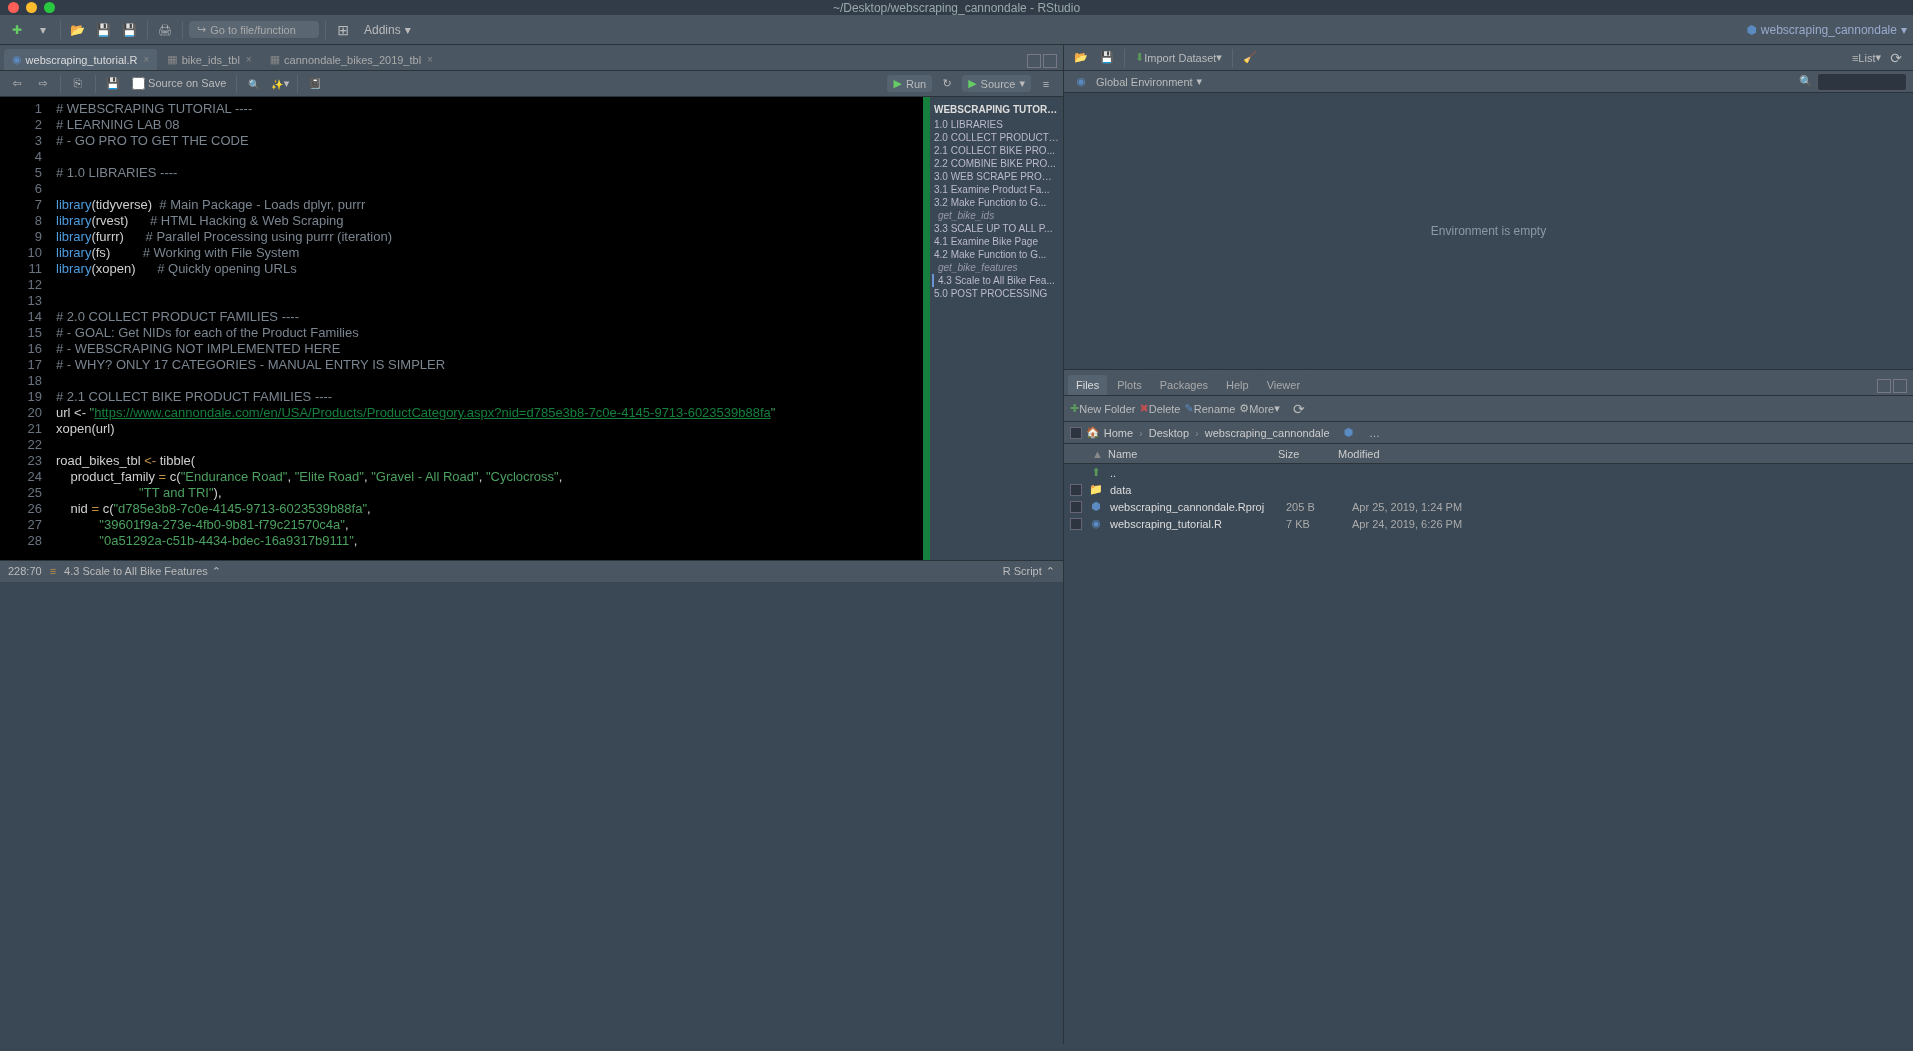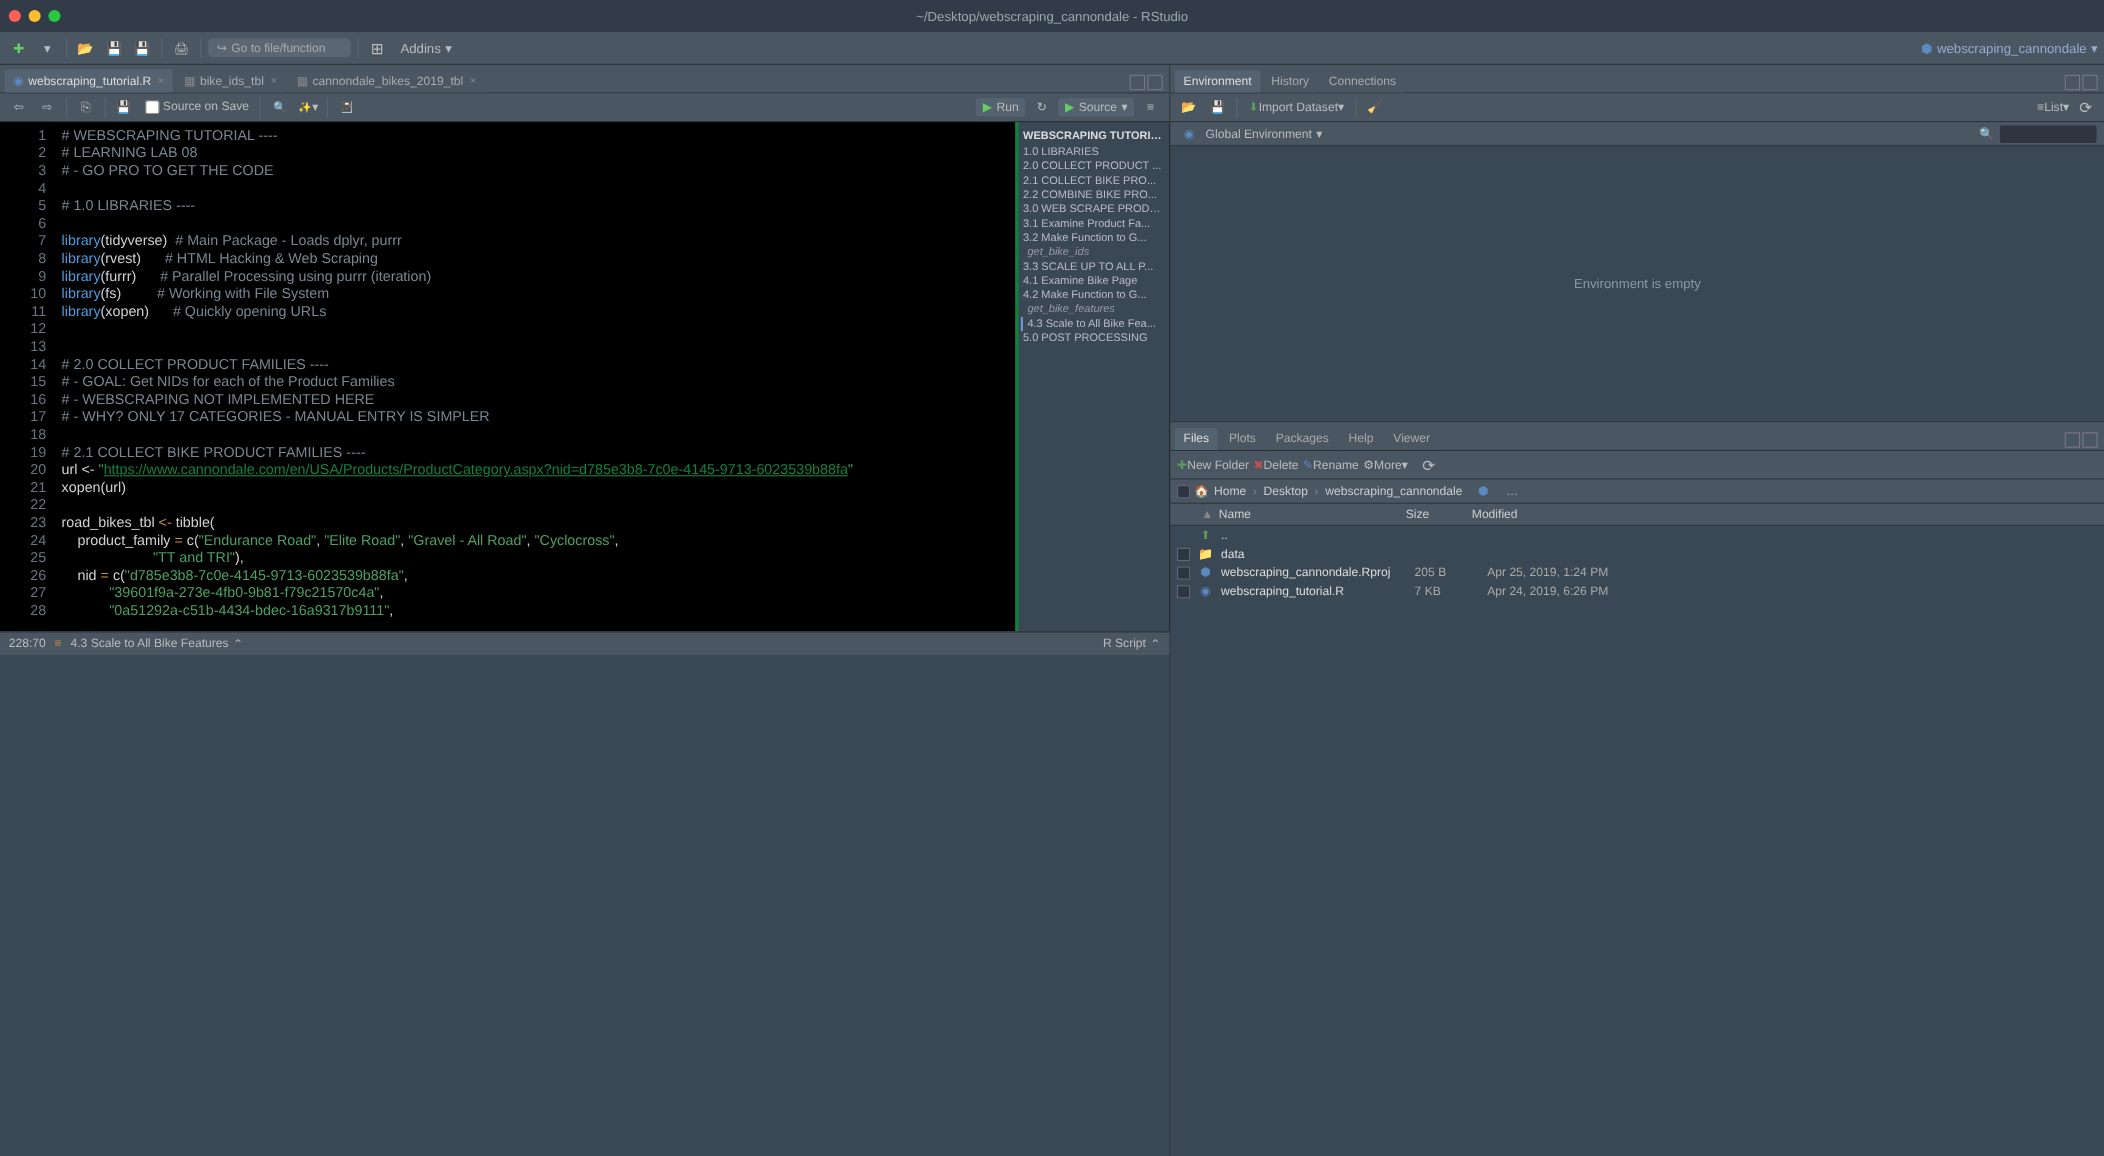--- a/index.html
+++ b/index.html
@@ -1,17 +1,17 @@
 <!DOCTYPE html>
 <html><head>
 <meta charset="utf-8">
 <style>
 * { margin: 0; padding: 0; box-sizing: border-box; font-family: "Lucida Grande", "Segoe UI", sans-serif; }
 body { background: #3a4754; color: #c0c0c0; font-size: 12px; overflow: hidden; width: 1913px; height: 1051px; }
-.titlebar { height: 29px; background: #323c48; display: flex; align-items: center; padding: 0 8px; position: relative; }
+.titlebar { height: 15px; background: #323c48; display: flex; align-items: center; padding: 0 8px; position: relative; }
 .traffic { display: flex; gap: 7px; }
 .dot { width: 11px; height: 11px; border-radius: 50%; }
 .dot.red { background: #ff5f57; }
 .dot.yellow { background: #ffbd2e; }
 .dot.green { background: #28c940; }
 .title-center { position: absolute; left: 50%; transform: translateX(-50%); color: #9aa; font-size: 12px; }
 .main-toolbar { height: 30px; background: #4a5662; display: flex; align-items: center; padding: 0 6px; gap: 4px; border-bottom: 1px solid #2a323a; }
 .tb-btn { width: 22px; height: 22px; display: flex; align-items: center; justify-content: center; border-radius: 3px; color: #bbb; }
 .tb-sep { width: 1px; height: 18px; background: #5a6672; margin: 0 2px; }
 .goto-box { background: #5a6672; border-radius: 4px; padding: 2px 8px; width: 130px; color: #aaa; font-size: 11px; display: flex; align-items: center; gap: 4px; }
@@ -33,21 +33,21 @@
 .editor-wrap { flex: 1; display: flex; background: #000; overflow: hidden; }
 .gutter { width: 50px; background: #000; color: #6a7480; text-align: right; padding: 4px 8px 4px 0; font-family: "Menlo", monospace; font-size: 13px; line-height: 16px; }
 .gutter div { height: 16px; }
 .code { flex: 1; font-family: "Menlo", monospace; font-size: 13px; line-height: 16px; padding: 4px 6px; color: #d0d0d0; white-space: pre; overflow: hidden; }
 .code .comment { color: #7a8590; }
 .code .keyword { color: #4a9de0; }
 .code .func { color: #d0d0d0; }
 .code .string { color: #4ca060; }
 .code .str-url { color: #15803d; text-decoration: underline; }
 .code .op { color: #c09045; }
-.outline-pane { width: 140px; background: #3a4754; border-left: 3px solid #15803d; padding: 4px 2px; font-size: 10px; color: #bbc; overflow: hidden; }
+.outline-pane { width: 140px; background: #3a4754; border-left: 7px solid #15803d; padding: 4px 2px; font-size: 10px; color: #bbc; overflow: hidden; }
 .outline-pane .hdr { font-weight: bold; color: #ddd; margin: 2px 0; }
 .outline-pane .item { padding: 1px 2px; white-space: nowrap; overflow: hidden; text-overflow: ellipsis; }
 .outline-pane .item.sel { border-left: 2px solid #6a94d4; padding-left: 4px; }
 .outline-pane .sub { padding-left: 6px; color: #99a; font-style: italic; }
 .statusbar { height: 22px; background: #4a5662; display: flex; align-items: center; padding: 0 8px; font-size: 11px; color: #bbb; border-top: 1px solid #2a323a; }
 .statusbar .spacer { flex: 1; }
 .console-bar { height: 24px; background: #4a5662; display: flex; align-items: center; padding: 0 10px; font-size: 11px; color: #ddd; border-top: 1px solid #2a323a; }
 
 .right-top { height: 325px; display: flex; flex-direction: column; border-bottom: 1px solid #2a323a; }
 .right-bottom { flex: 1; display: flex; flex-direction: column; }
@@ -238,35 +238,20 @@
       <span class="spacer"></span>
       <span>R Script</span>
       <span style="margin-left:4px;">⌃</span>
     </div>
 
     <div style="flex:1;background:#3a4754;"></div>
   </div>
 
   <div class="right-panel">
     <div class="right-top">
-      <div class="tab-bar">
-        <div class="tab">
-            <span>Environment</span>
-          </div>
-        <div class="tab inactive">
-            <span>History</span>
-          </div>
-        <div class="tab inactive">
-            <span>Connections</span>
-          </div>
-        <div class="tab-tools">
-          <div class="icon-box"></div>
-          <div class="icon-box"></div>
-        </div>
-      </div>
       <div class="pane-toolbar">
         <span class="tb-btn">📂</span>
         <span class="tb-btn">💾</span>
         <span class="tb-sep"></span>
         <span class="tb-btn" style="width:auto;padding:0 4px;">
           <span style="color:#5a9a5a;">⬇</span>
           <span>Import Dataset</span> ▾
         </span>
         <span class="tb-sep"></span>
         <span class="tb-btn">

